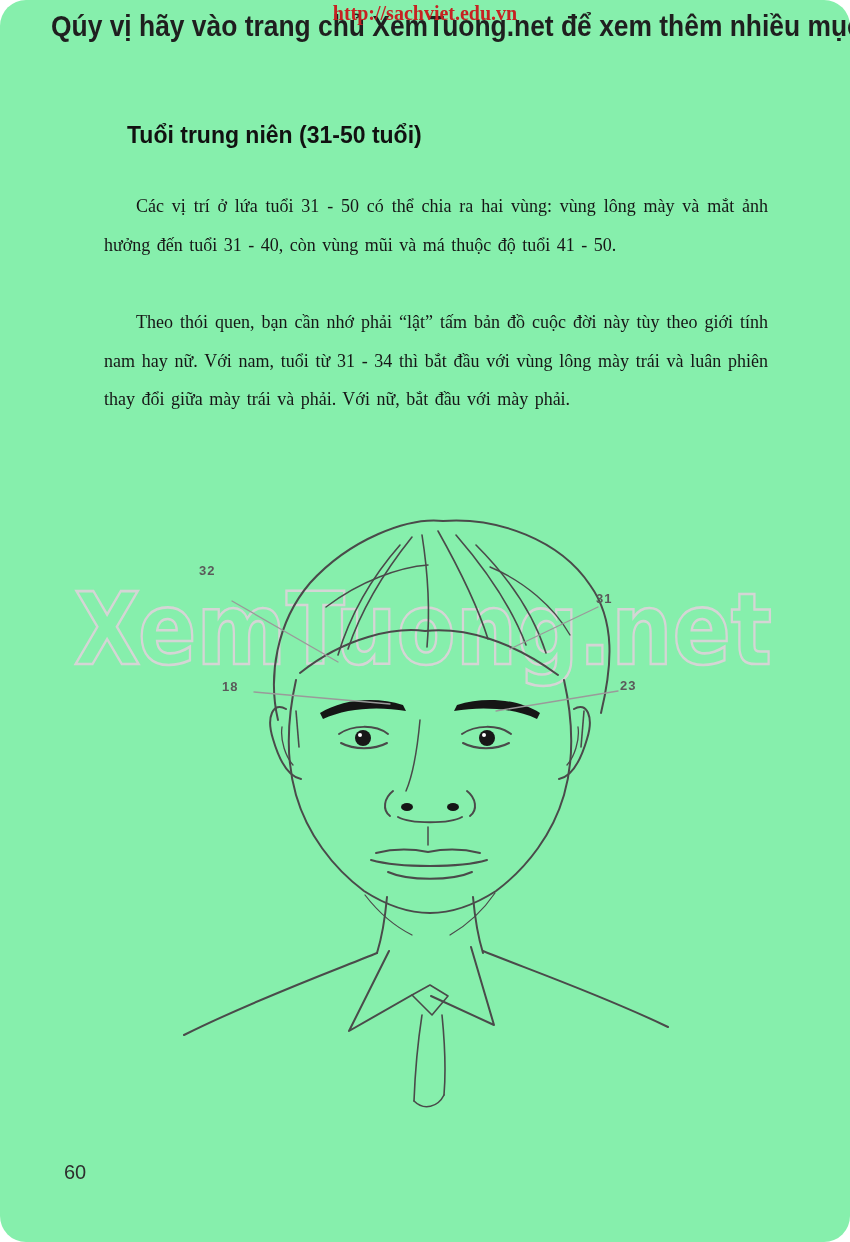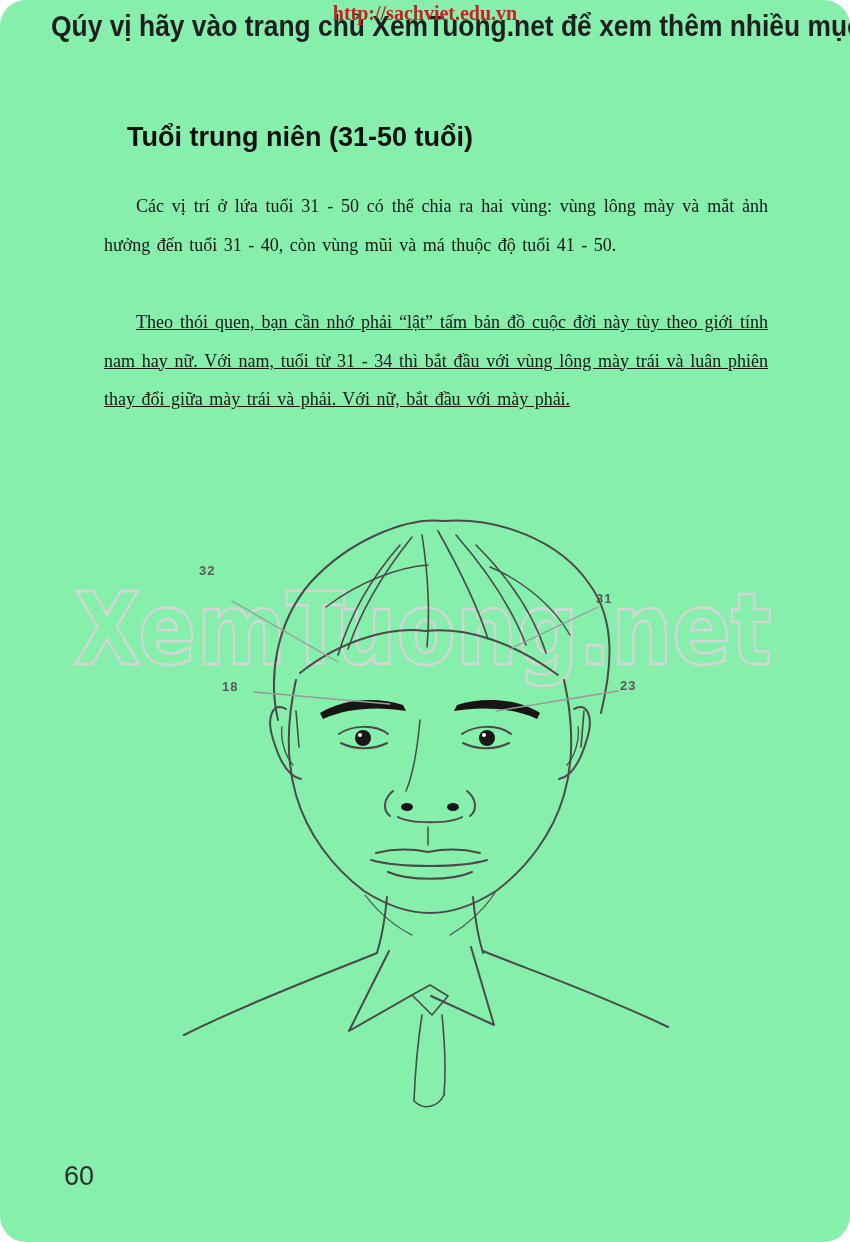--- a/index.html
+++ b/index.html
@@ -11,45 +11,45 @@
          font-family:"Liberation Serif", serif;font-size:20px;font-weight:bold;
          color:#c62222;white-space:nowrap;z-index:5;}
 
   
   .header-note{position:absolute;top:9px;left:0;width:850px;text-align:center;
                font-family:"Liberation Sans", sans-serif;font-weight:700;font-size:30px;
                color:#1f1f1f;transform:scaleX(0.88);transform-origin:50% 50%;
                white-space:nowrap;z-index:4;}
 
   .heading{position:absolute;top:122px;left:127px;margin:0;
-           font-family:"Liberation Sans", sans-serif;font-weight:700;font-size:27px;
+           font-family:"Liberation Sans", sans-serif;font-weight:700;font-size:23px;
            color:#111;}
 
   .body{position:absolute;left:100px;width:664px;margin:4px;
         font-size:18px;line-height:38.5px;text-align:justify;text-indent:32px;
         word-spacing:2px;color:#161616;}
   .p1{top:183px;}
-  .p2{top:299px;text-decoration:underline;}
+  .p2{top:299px;}
 
   .illustration{position:absolute;top:515px;left:0;width:850px;height:620px;}
 
   .watermark-svg{position:absolute;top:45px;left:66px;width:714px;height:136px;}
   .watermark-svg text{font-family:"DejaVu Sans", sans-serif;font-weight:bold;}
 
   .face-svg{position:absolute;top:0;left:160px;width:530px;height:600px;}
 
   .age-label{position:absolute;font-family:"Liberation Sans", sans-serif;font-weight:700;
              font-size:13px;color:#5a5a5a;letter-spacing:1px;}
   .lbl-tl{top:48px;left:199px;}
   .lbl-tr{top:76px;left:596px;}
   .lbl-bl{top:164px;left:222px;}
   .lbl-br{top:163px;left:620px;}
 
   .pagenum{position:absolute;top:1161px;left:64px;
-           font-family:"Liberation Sans", sans-serif;font-size:27px;color:#2e2e2e;}
+           font-family:"Liberation Sans", sans-serif;font-size:20px;color:#2e2e2e;}
 </style>
 </head>
 <body>
 
 <div class="page">
 
   <div class="stamp">http://sachviet.edu.vn</div>
   <div class="header-note">Qúy vị hãy vào trang chủ XemTuong.net để xem thêm nhiều mục hay khác</div>
 
   <h1 class="heading">Tuổi trung niên (31-50 tuổi)</h1>

